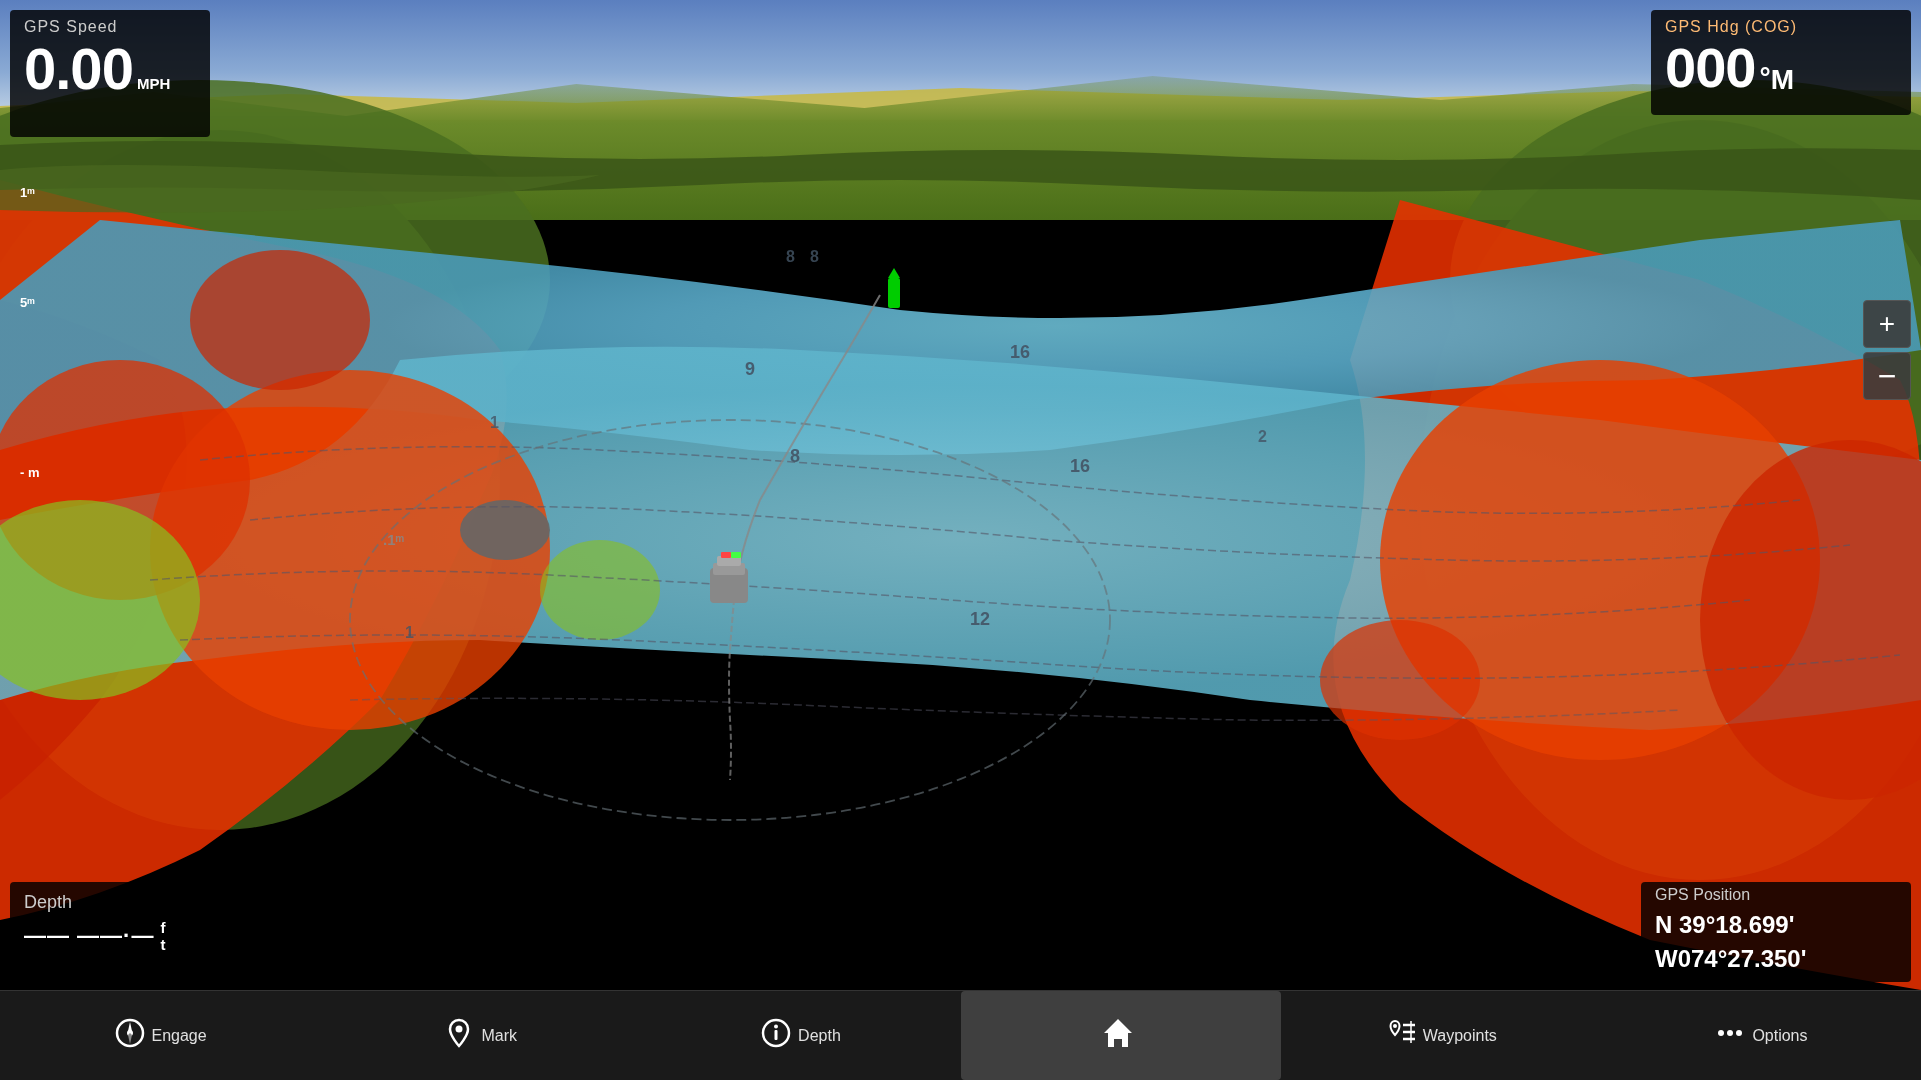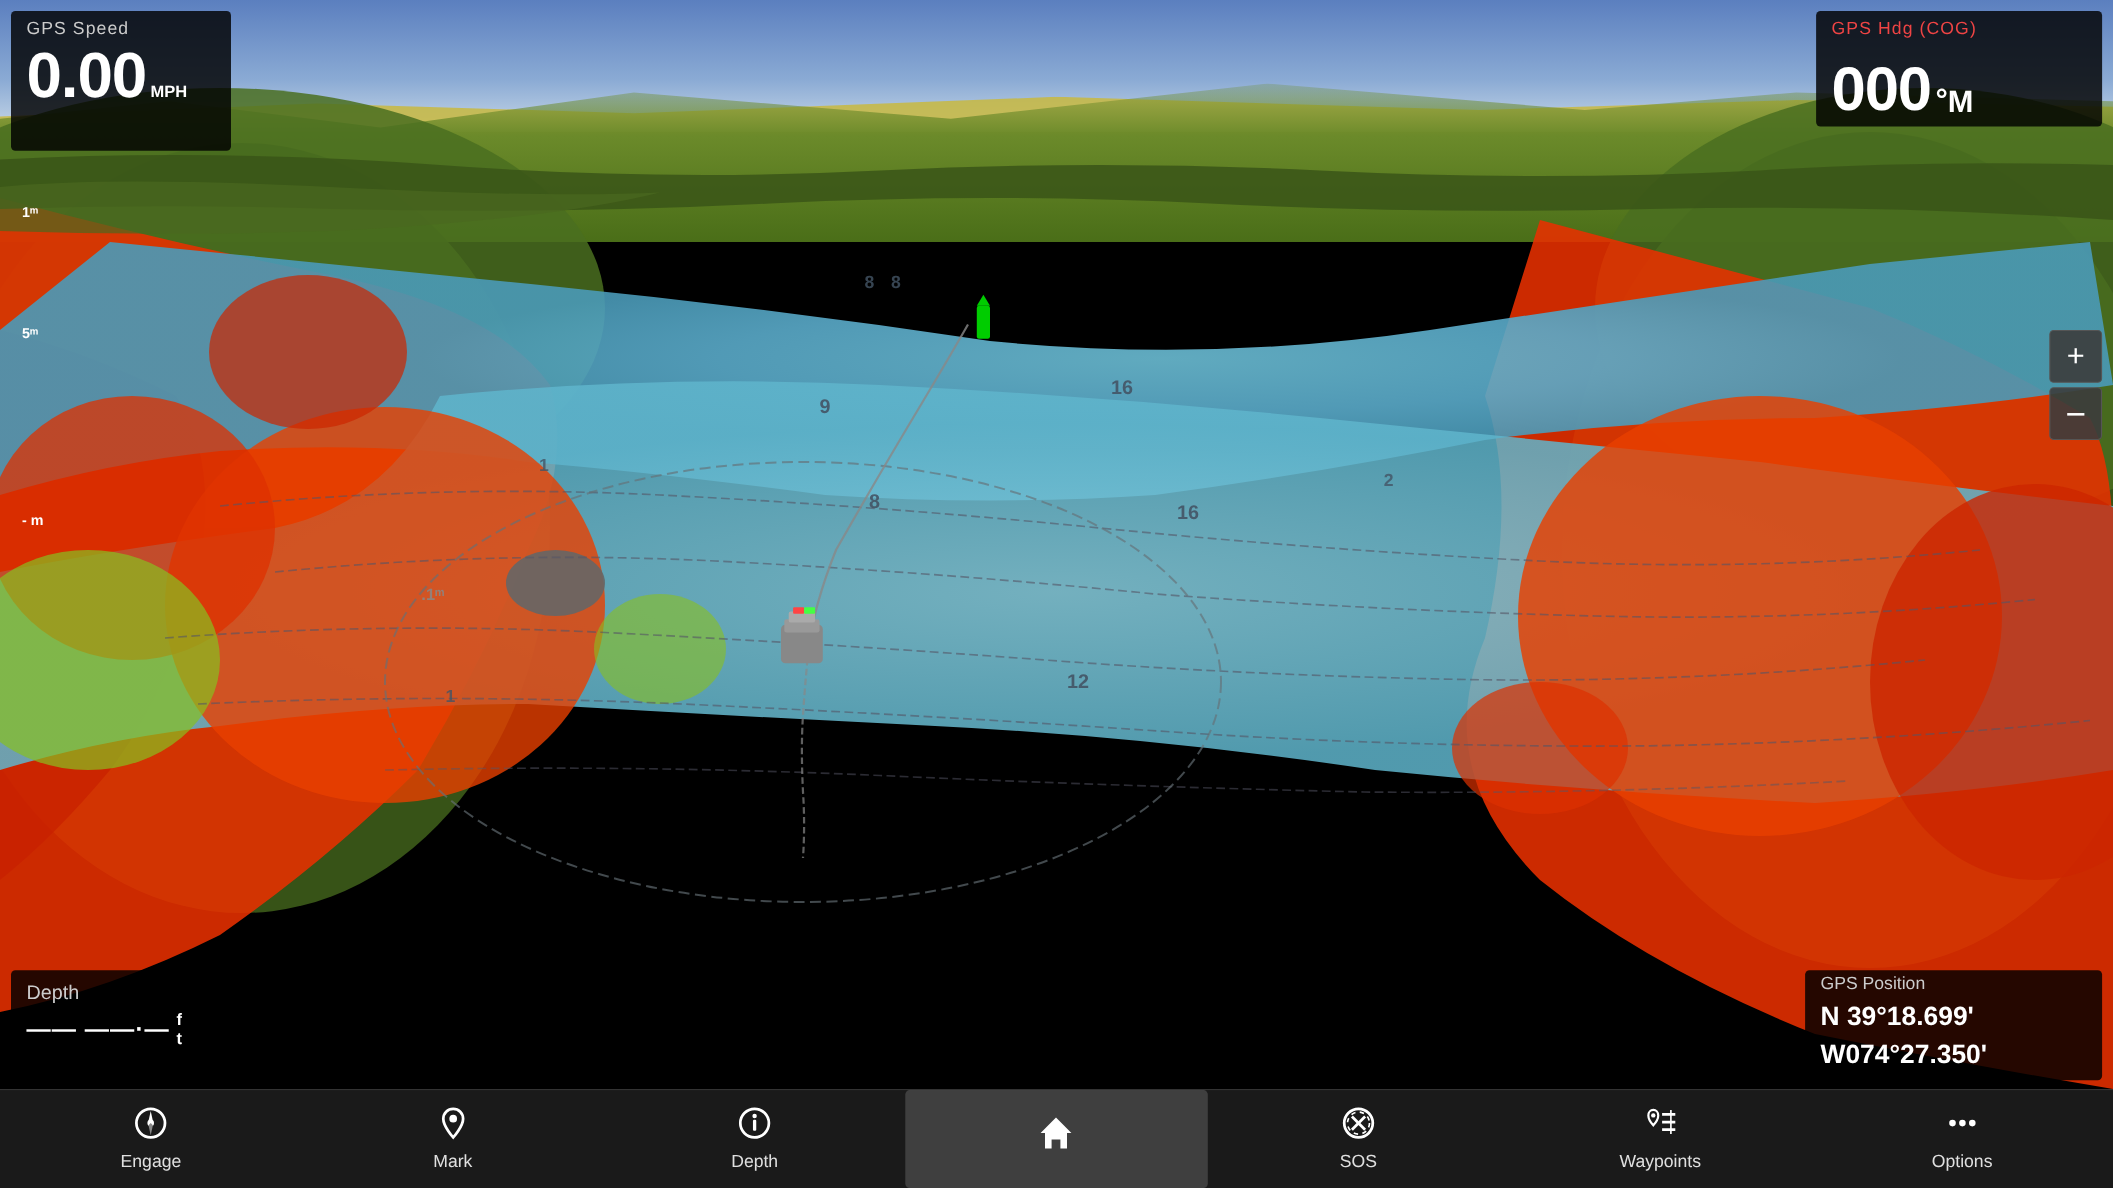--- a/index.html
+++ b/index.html
@@ -112,23 +112,23 @@
     
     #gps-hdg {
       top: 10px;
       right: 10px;
       width: 260px;
       height: 105px;
       padding: 8px 14px;
     }
     #gps-hdg .label {
       font-size: 16px;
-      color: #ef4444;
+      color: #fdba74;
       letter-spacing: 1px;
-      margin-bottom: 17px;
+      margin-bottom: 4px;
     }
     #gps-hdg .value-row {
       display: flex;
       align-items: baseline;
     }
     #gps-hdg .big-value {
       font-size: 56px;
       font-weight: bold;
       letter-spacing: -1px;
       line-height: 1;
@@ -233,21 +233,21 @@
       height: 90px;
       background: #1a1a1a;
       display: flex;
       align-items: center;
       justify-content: space-around;
       border-top: 1px solid #333;
     }
 
     .nav-item {
       display: flex;
-      flex-direction: column;
+      flex-direction: row;
       align-items: center;
       justify-content: center;
       color: #fff;
       cursor: pointer;
       flex: 1;
       height: 100%;
       gap: 6px;
       border-radius: 4px;
       transition: background 0.15s;
     }
@@ -449,31 +449,20 @@
 
     <div class="nav-item" id="nav-home">
       <div class="nav-icon">
         <svg width="36" height="36" viewBox="0 0 36 36" fill="none" xmlns="http://www.w3.org/2000/svg">
           <path d="M18 4 L32 18 L28 18 L28 32 L22 32 L22 24 L14 24 L14 32 L8 32 L8 18 L4 18 Z" fill="white"></path>
         </svg>
       </div>
       <div class="nav-label"></div>
     </div>
 
-    <div class="nav-item">
-      <div class="nav-icon">
-        <svg width="32" height="32" viewBox="0 0 32 32" fill="none" xmlns="http://www.w3.org/2000/svg">
-          <circle cx="16" cy="16" r="13" stroke="white" stroke-width="2.5"></circle>
-          <circle cx="16" cy="16" r="10" stroke="white" stroke-width="1.5" stroke-dasharray="4,4"></circle>
-          <line x1="10" y1="10" x2="22" y2="22" stroke="white" stroke-width="2.5"></line>
-          <line x1="22" y1="10" x2="10" y2="22" stroke="white" stroke-width="2.5"></line>
-        </svg>
-      </div>
-      <div class="nav-label">SOS</div>
-    </div>
 
     <div class="nav-item">
       <div class="nav-icon">
         <svg width="32" height="32" viewBox="0 0 32 32" fill="none" xmlns="http://www.w3.org/2000/svg">
 
           <path d="M10 4 C7.5,4 5.5,6 5.5,9 C5.5,13 10,18 10,18 C10,18 14.5,13 14.5,9 C14.5,6 12.5,4 10,4 Z" stroke="white" stroke-width="2" fill="none"></path>
           <circle cx="10" cy="9" r="2" fill="white"></circle>
 
           <line x1="18" y1="8" x2="30" y2="8" stroke="white" stroke-width="2.5"></line>
           <line x1="18" y1="15" x2="30" y2="15" stroke="white" stroke-width="2.5"></line>

